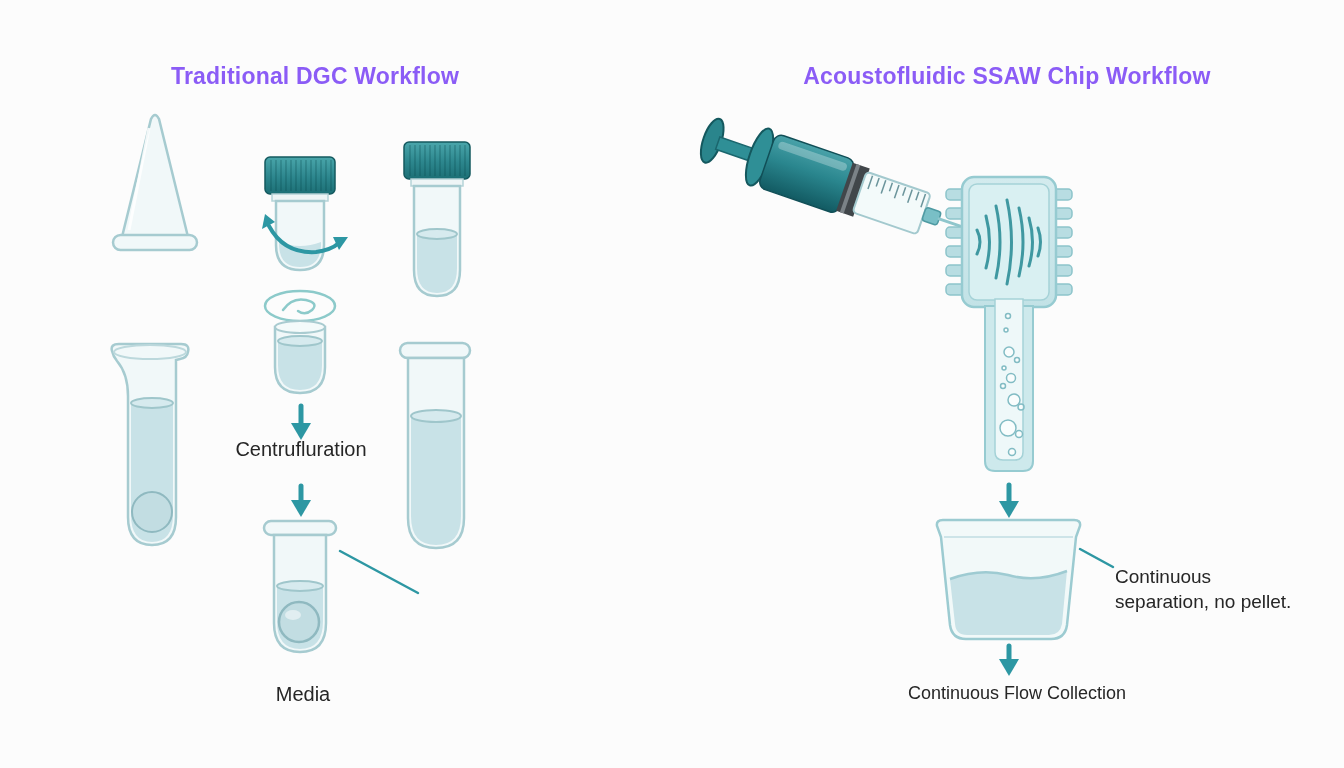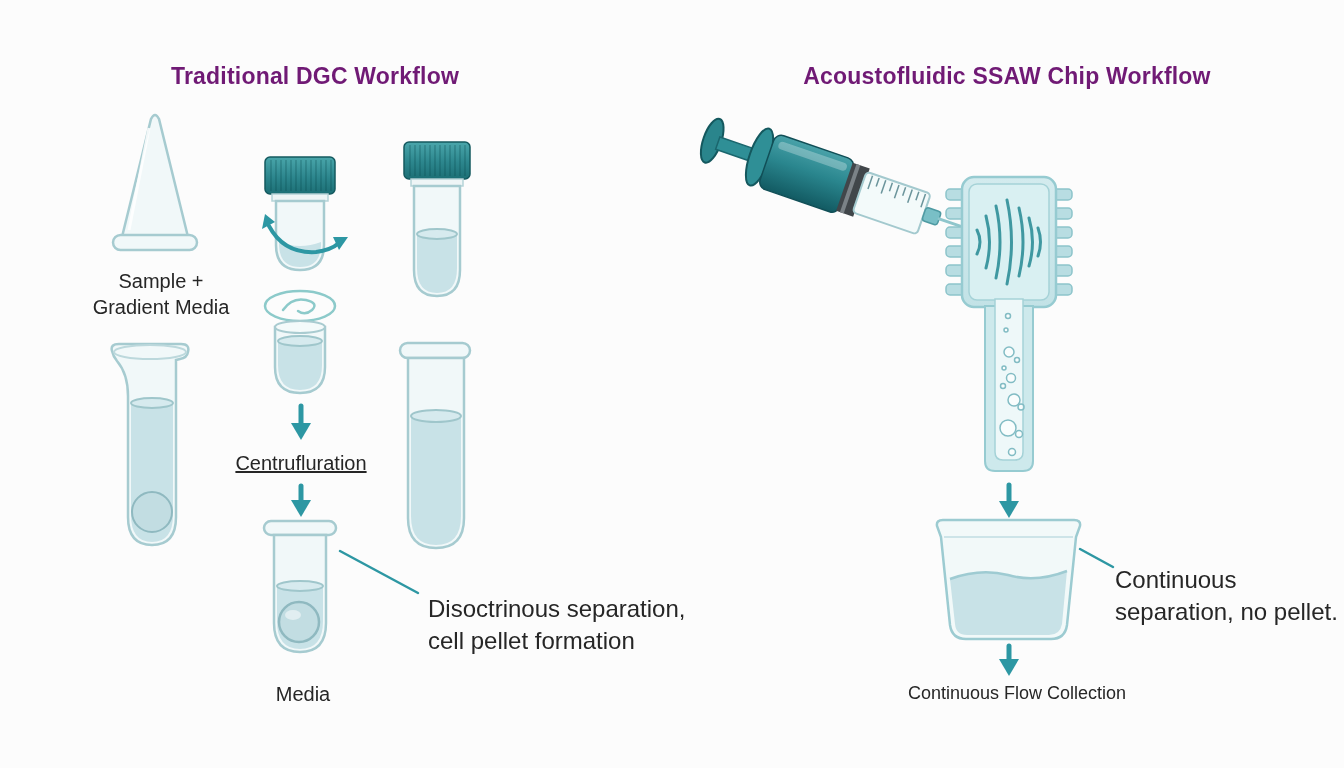--- a/index.html
+++ b/index.html
@@ -1,24 +1,24 @@
 <!DOCTYPE html>
 <html style="--teal-dark: #1f7479; --teal: #2f8f96; --teal-arrow: #2d97a3; --glass-stroke: #a6cbd0; --glass-fill: #f1f8f9; --liquid: #c8e2e7; --chip-fill: #cde9ec; --text: #262626;"><head>
 <meta charset="utf-8">
 <style>
   html,body{margin:0;padding:0;background:#ffffff;}
   .canvas{
     position:relative;width:1344px;height:768px;background:#fcfcfc;
     font-family:"Liberation Sans",sans-serif;overflow:hidden;color:var(--text,#232323);
   }
   .title{
-    position:absolute;font-size:23px;font-weight:600;color:#701a75;
+    position:absolute;font-size:23px;font-weight:600;color:#8b5cf6;
     white-space:nowrap;transform:translateX(-50%);letter-spacing:.2px;
   }
-  .label{position:absolute;font-size:24px;line-height:1.32;color:#262626;}
+  .label{position:absolute;font-size:19px;line-height:1.32;color:#262626;}
   .label.center{transform:translateX(-50%);text-align:center;}
   .label.big{font-size:20px;}
   .label.bigger{font-size:18px;}
   svg.art{position:absolute;left:0;top:0;}
   .glass{fill:#f1f8f9;stroke:#a6cbd0;stroke-width:2.5;}
   .glass-thin{fill:#f4fafa;stroke:#a9cbd0;stroke-width:2;}
   .liquid{fill:#c8e2e7;}
   .surface{fill:#d6eaee;stroke:#9fc6cb;stroke-width:2;}
   .arrow{stroke:var(--teal-arrow,#2d97a3);stroke-width:5;stroke-linecap:round;}
   .arrowhead{fill:var(--teal-arrow,#2d97a3);}
@@ -219,31 +219,23 @@
     <g>
       <line class="arrow" x1="1009" y1="646" x2="1009" y2="662"></line>
       <polygon class="arrowhead" points="1009,676 999,659 1019,659"></polygon>
     </g>
   </svg>
 
   <div class="title" style="left:315px;top:63px;">Traditional DGC Workflow</div>
 
   <div class="title" style="left:1007px;top:63px;text-align:right;">Acoustofluidic SSAW Chip Workflow</div>
 
-  <div class="label center big" style="left:161px;top:268px;">
-    <span>Sample +</span><br>
-    <span>Gradient Media</span>
-  </div>
-
-  <div class="label center big" style="left:301px;top:450px;text-decoration:underline;">Centrufluration</div>
-
-  <div class="label" style="left:428px;top:593px;">
-    <span>Disoctrinous separation,</span><br>
-    <span>cell pellet formation</span>
-  </div>
+
+  <div class="label center big" style="left:301px;top:436px;">Centrufluration</div>
+
 
   <div class="label center big" style="left:303px;top:681px;">Media</div>
 
   <div class="label" style="left:1115px;top:564px;">
     <span>Continuous</span><br>
     <span>separation, no pellet.</span>
   </div>
 
   <div class="label center bigger" style="left:1017px;top:682px;">Continuous Flow Collection</div>
 

